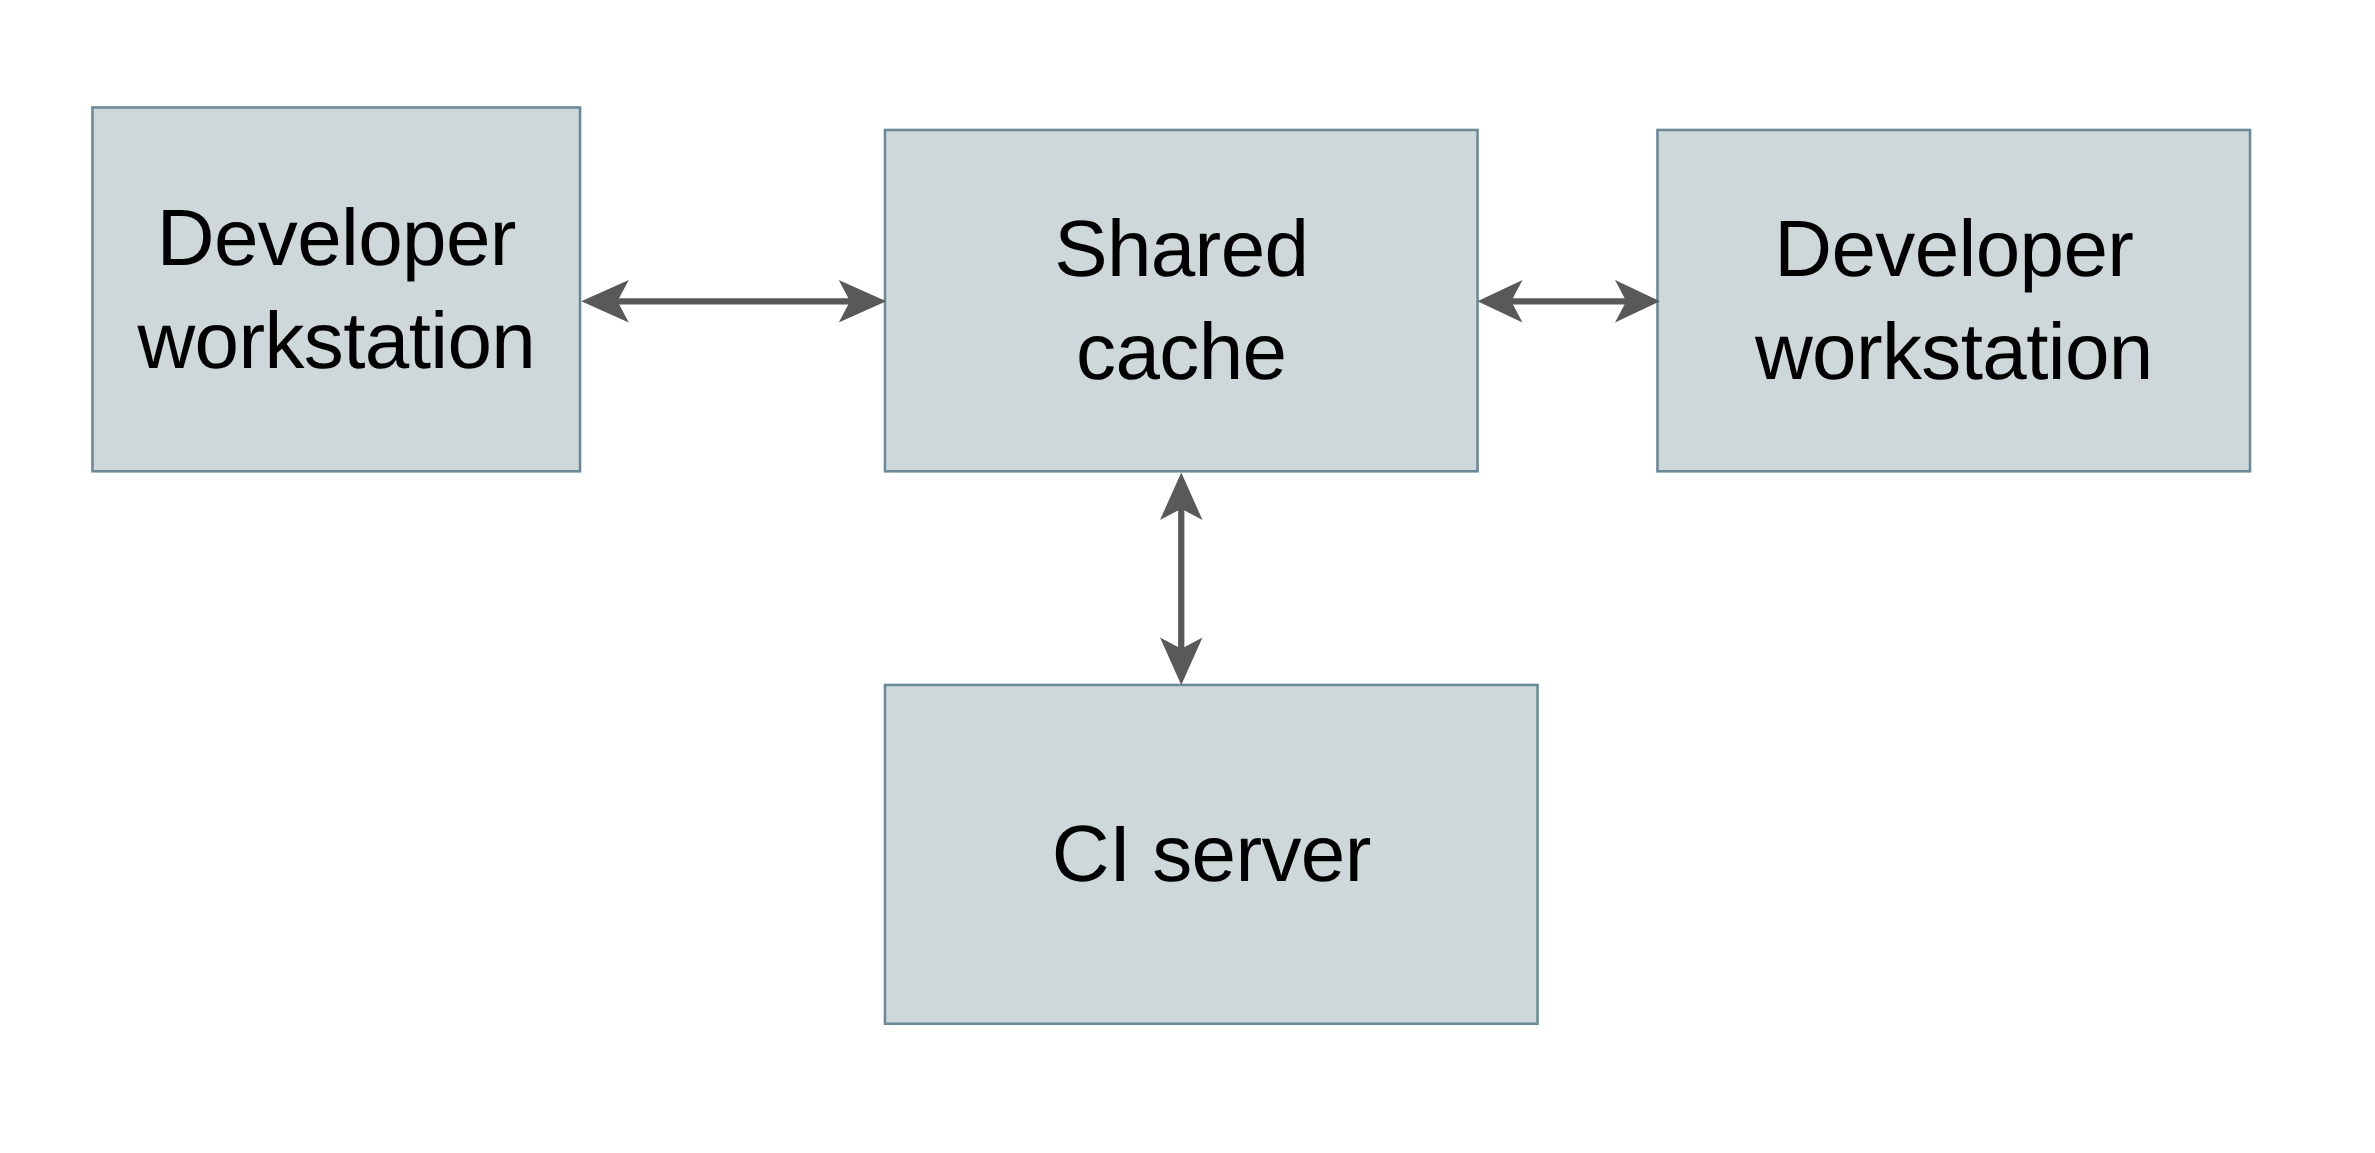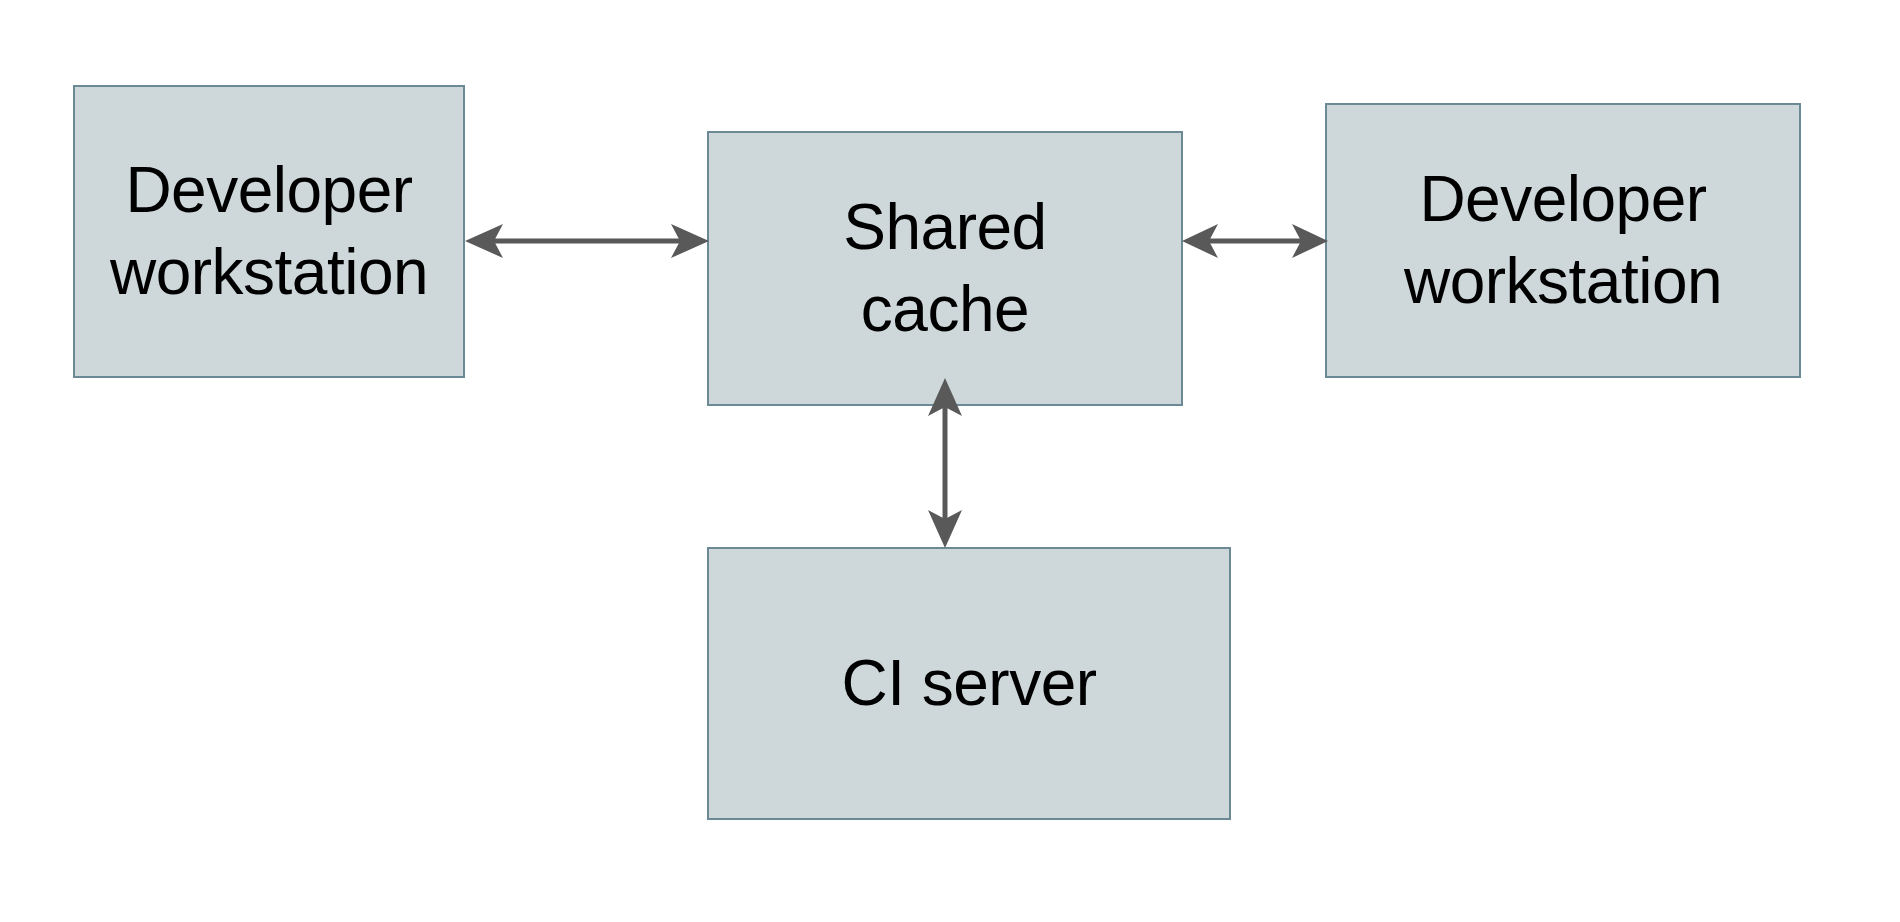--- a/index.html
+++ b/index.html
@@ -32,21 +32,21 @@
     font-family: "Liberation Sans", sans-serif;
     font-size: 64px;
     line-height: 1.28;
     color: #000000;
     letter-spacing: -0.5px;
     white-space: pre-line;
     padding: 0 8px;
   }
   
   #node-dev-left   { left: 73px;  top: 85px;  width: 392px; height: 293px; }
-  #node-shared     { left: 707px; top: 103px; width: 476px; height: 275px; margin-top: 28px; }
+  #node-shared     { left: 707px; top: 103px; width: 476px; height: 275px; }
   #node-dev-right  { left: 1325px;top: 103px; width: 476px; height: 275px; }
   #node-ci         { left: 707px; top: 547px; width: 524px; height: 273px; }
 
   .edge {
     position: absolute;
   }
   #edge-left-shared  { left: 463px;  top: 215px; width: 248px; height: 52px; }
   #edge-shared-right { left: 1180px; top: 215px; width: 150px; height: 52px; }
   #edge-shared-ci    { left: 919px;  top: 376px; width: 52px;  height: 174px; }
 

